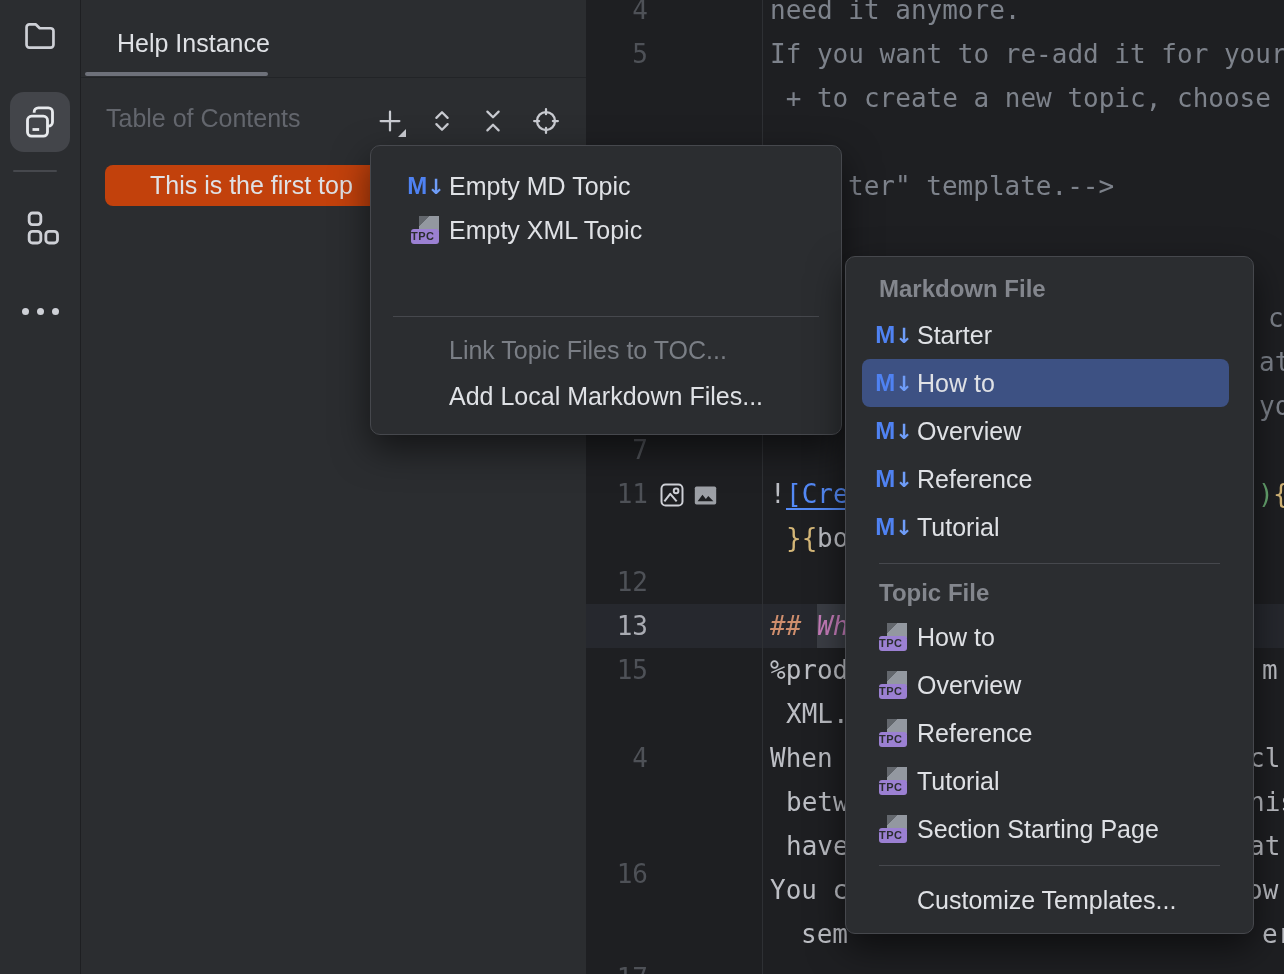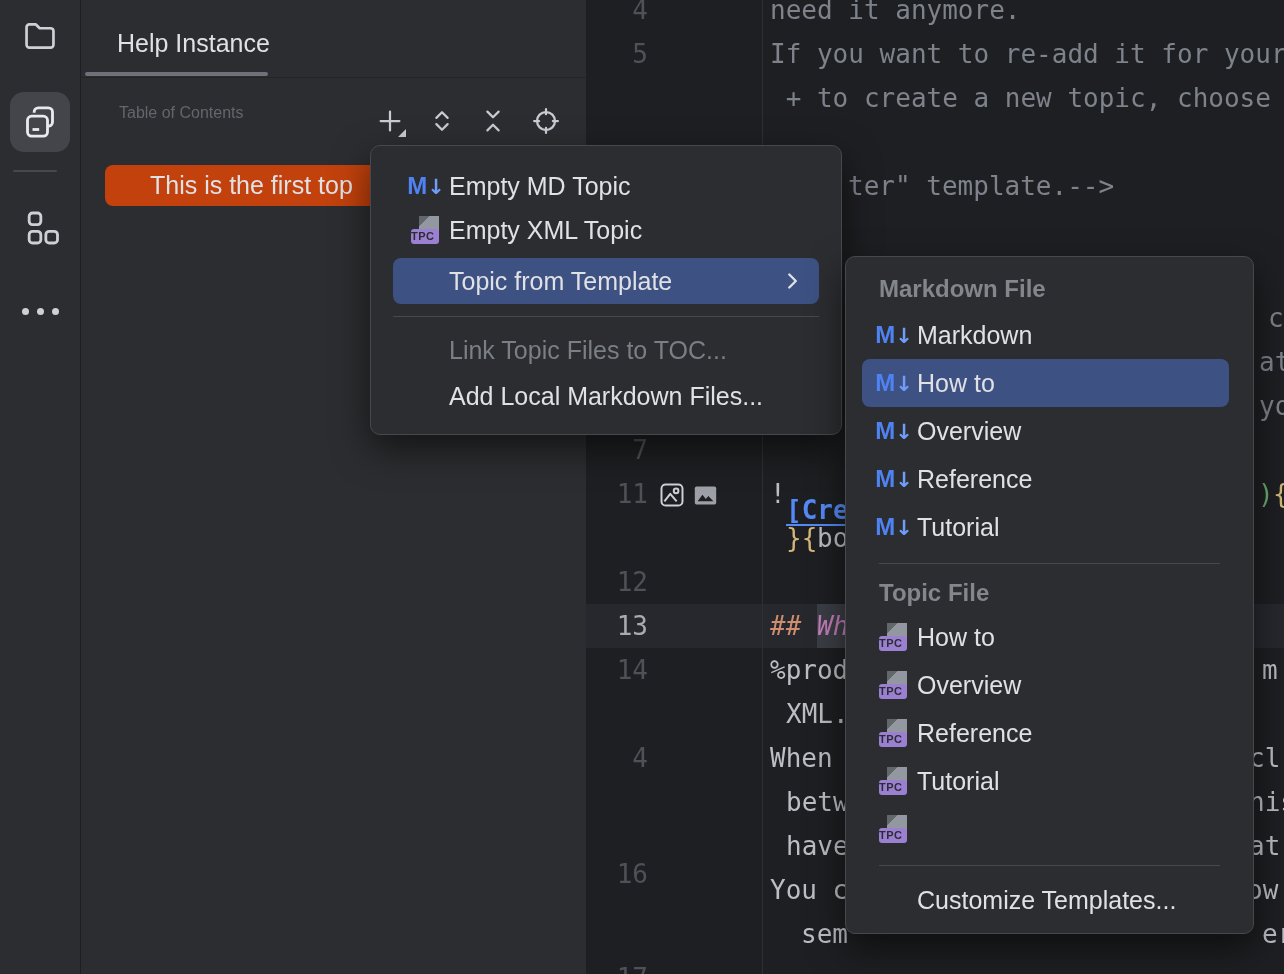--- a/index.html
+++ b/index.html
@@ -14,21 +14,21 @@
   .ab-btn.selected{background:#43454a}
   .ab-divider{position:absolute;left:13px;top:170px;width:44px;height:2px;background:#46484d;border-radius:1px}
   .dots{display:flex;gap:8px}
   .dots i{width:7px;height:7px;border-radius:50%;background:#ced0d6}
 
   
   .tool-window{position:absolute;left:81px;top:0;width:505px;height:974px;background:#2b2d30;z-index:1}
   .tw-title{position:absolute;left:36px;top:29px;font-size:25px;color:#dfe1e5}
   .tw-header-line{position:absolute;left:0;top:77px;width:100%;height:1px;background:#222427}
   .tab-indicator{position:absolute;left:4px;top:72px;width:183px;height:4px;background:#6e717a;border-radius:2px}
-  .tw-panel-title{position:absolute;left:38px;top:104px;font-size:16px;color:#63666d}
+  .tw-panel-title{position:absolute;left:25px;top:104px;font-size:25px;color:#63666d}
   .icon-btn{position:absolute;top:103px;width:36px;height:36px;border-radius:6px;
             display:flex;align-items:center;justify-content:center}
   .plus-caret{position:absolute;right:2px;bottom:2px;width:0;height:0;
               border-left:8px solid transparent;border-bottom:8px solid #c9cbd1}
   .toc-row{position:absolute;left:24px;top:165px;width:288px;height:41px;background:#c2410c;
            border-radius:8px;overflow:hidden}
   .toc-row span{display:block;margin-left:45px;line-height:41px;font-size:25px;color:#dfe1e5;white-space:nowrap}
 
   
   .editor{position:absolute;left:586px;top:0;width:698px;height:974px;background:#1e1f22;
@@ -165,33 +165,33 @@
         <rect x="2.5" y="4" width="19" height="16" rx="1.5" fill="#9da0a6"></rect>
         <path d="M5 17l4.3-5.6 3 3.6 2.2-2.6L19 17z" fill="#1e1f22"></path>
       </svg>
     </div>
   <span class="num" style="top: -12px;">4</span>
       <span class="num" style="top: 32px;">5</span>
       <span class="num" style="top: 428px;">7</span>
       <span class="num" style="top: 472px;">11</span>
       <span class="num" style="top: 560px;">12</span>
       <span class="num active" style="top: 604px;">13</span>
-      <span class="num" style="top: 648px;">14</span>
+      <span class="num" style="top: 648px;">15</span>
       <span class="num" style="top: 736px;">4</span>
       <span class="num" style="top: 852px;">16</span>
       <span class="num" style="top: 956px;">17</span>
       <span class="seg cmt" style="left: 184px; top: -12px;">need it anymore.</span>
       <span class="seg cmt" style="left: 184px; top: 32px;">If you want to re-add it for your</span>
       <span class="seg cmt" style="left: 184px; top: 76px;"> + to create a new topic, choose </span>
       <span class="seg cmt" style="left: 262px; top: 164px;">ter" template.--&gt;</span>
       <span class="seg cmt" style="left: 682px; top: 296px;">c</span>
       <span class="seg cmt" style="left: 673px; top: 340px;">at</span>
       <span class="seg cmt" style="left: 673px; top: 384px;">yo</span>
       <span class="seg code" style="left: 184px; top: 472px;">!</span>
-      <span class="seg link" style="left: 200px; top: 488px; font-weight: bold;">[Cre</span>
+      <span class="seg link" style="left: 200px; top: 472px;">[Cre</span>
       <span class="seg paren" style="left: 672px; top: 472px;">)</span>
       <span class="seg brace" style="left: 687px; top: 472px;">{</span>
       <span class="seg brace" style="left: 200px; top: 516px;">}{</span>
       <span class="seg code" style="left: 231px; top: 516px;">bo</span>
       <span class="seg md-marker" style="left: 184px; top: 604px;">## </span>
       <span class="seg md-heading" style="left: 231px; top: 604px;">Wh</span>
       <span class="seg code" style="left: 184px; top: 648px; text-align: right;">%prod</span>
       <span class="seg code" style="left: 676px; top: 648px;">m</span>
       <span class="seg code" style="left: 200px; top: 692px;">XML.</span>
       <span class="seg code" style="left: 184px; top: 736px;">When</span>
@@ -216,44 +216,38 @@
     </div>
     <div class="m-item" style="top:62px">
       <span class="m-ico">
         <span class="tpc">
             <span class="tpc-page"></span>
             <span class="tpc-tag">TPC</span>
           </span>
       </span>
       <span class="m-lbl">Empty XML Topic</span>
     </div>
-    <div class="m-item hl no-ico" style="top:112px;height:46px">
-      <span class="m-lbl">Topic from Template</span>
-      <svg class="m-chevron" width="26" height="26" viewBox="0 0 24 24" fill="none" stroke="#dfe1e5" stroke-width="2.2" stroke-linecap="round" stroke-linejoin="round">
-        <path d="M9.5 6 15.5 12 9.5 18"></path>
-      </svg>
-    </div>
     <div class="m-sep" style="top:170px"></div>
     <div class="m-item disabled no-ico" style="top:182px">
       <span class="m-lbl">Link Topic Files to TOC...</span>
     </div>
     <div class="m-item no-ico" style="top:228px">
       <span class="m-lbl">Add Local Markdown Files...</span>
     </div>
   </div>
 
   <div class="menu menu2">
     <div class="m-header" style="top:18px">Markdown File</div>
 
     <div class="m-item" style="top:54px">
       <span class="m-ico md-ico">
           <span class="md-m">M</span>
           <span class="md-a">↓</span>
         </span>
-      <span class="m-lbl">Markdown</span>
+      <span class="m-lbl">Starter</span>
     </div>
     <div class="m-item hl" style="top:102px">
       <span class="m-ico md-ico">
           <span class="md-m">M</span>
           <span class="md-a">↓</span>
         </span>
       <span class="m-lbl">How to</span>
     </div>
     <div class="m-item" style="top:150px">
       <span class="m-ico md-ico">
@@ -316,20 +310,21 @@
         </span>
       <span class="m-lbl">Tutorial</span>
     </div>
     <div class="m-item" style="top:548px">
       <span class="m-ico">
           <span class="tpc">
             <span class="tpc-page"></span>
             <span class="tpc-tag">TPC</span>
           </span>
         </span>
+      <span class="m-lbl">Section Starting Page</span>
     </div>
 
     <div class="m-sep" style="top:608px"></div>
     <div class="m-item no-ico" style="top:620px;height:46px">
       <span class="m-lbl">Customize Templates...</span>
     </div>
   </div>
 
 </div>
 

